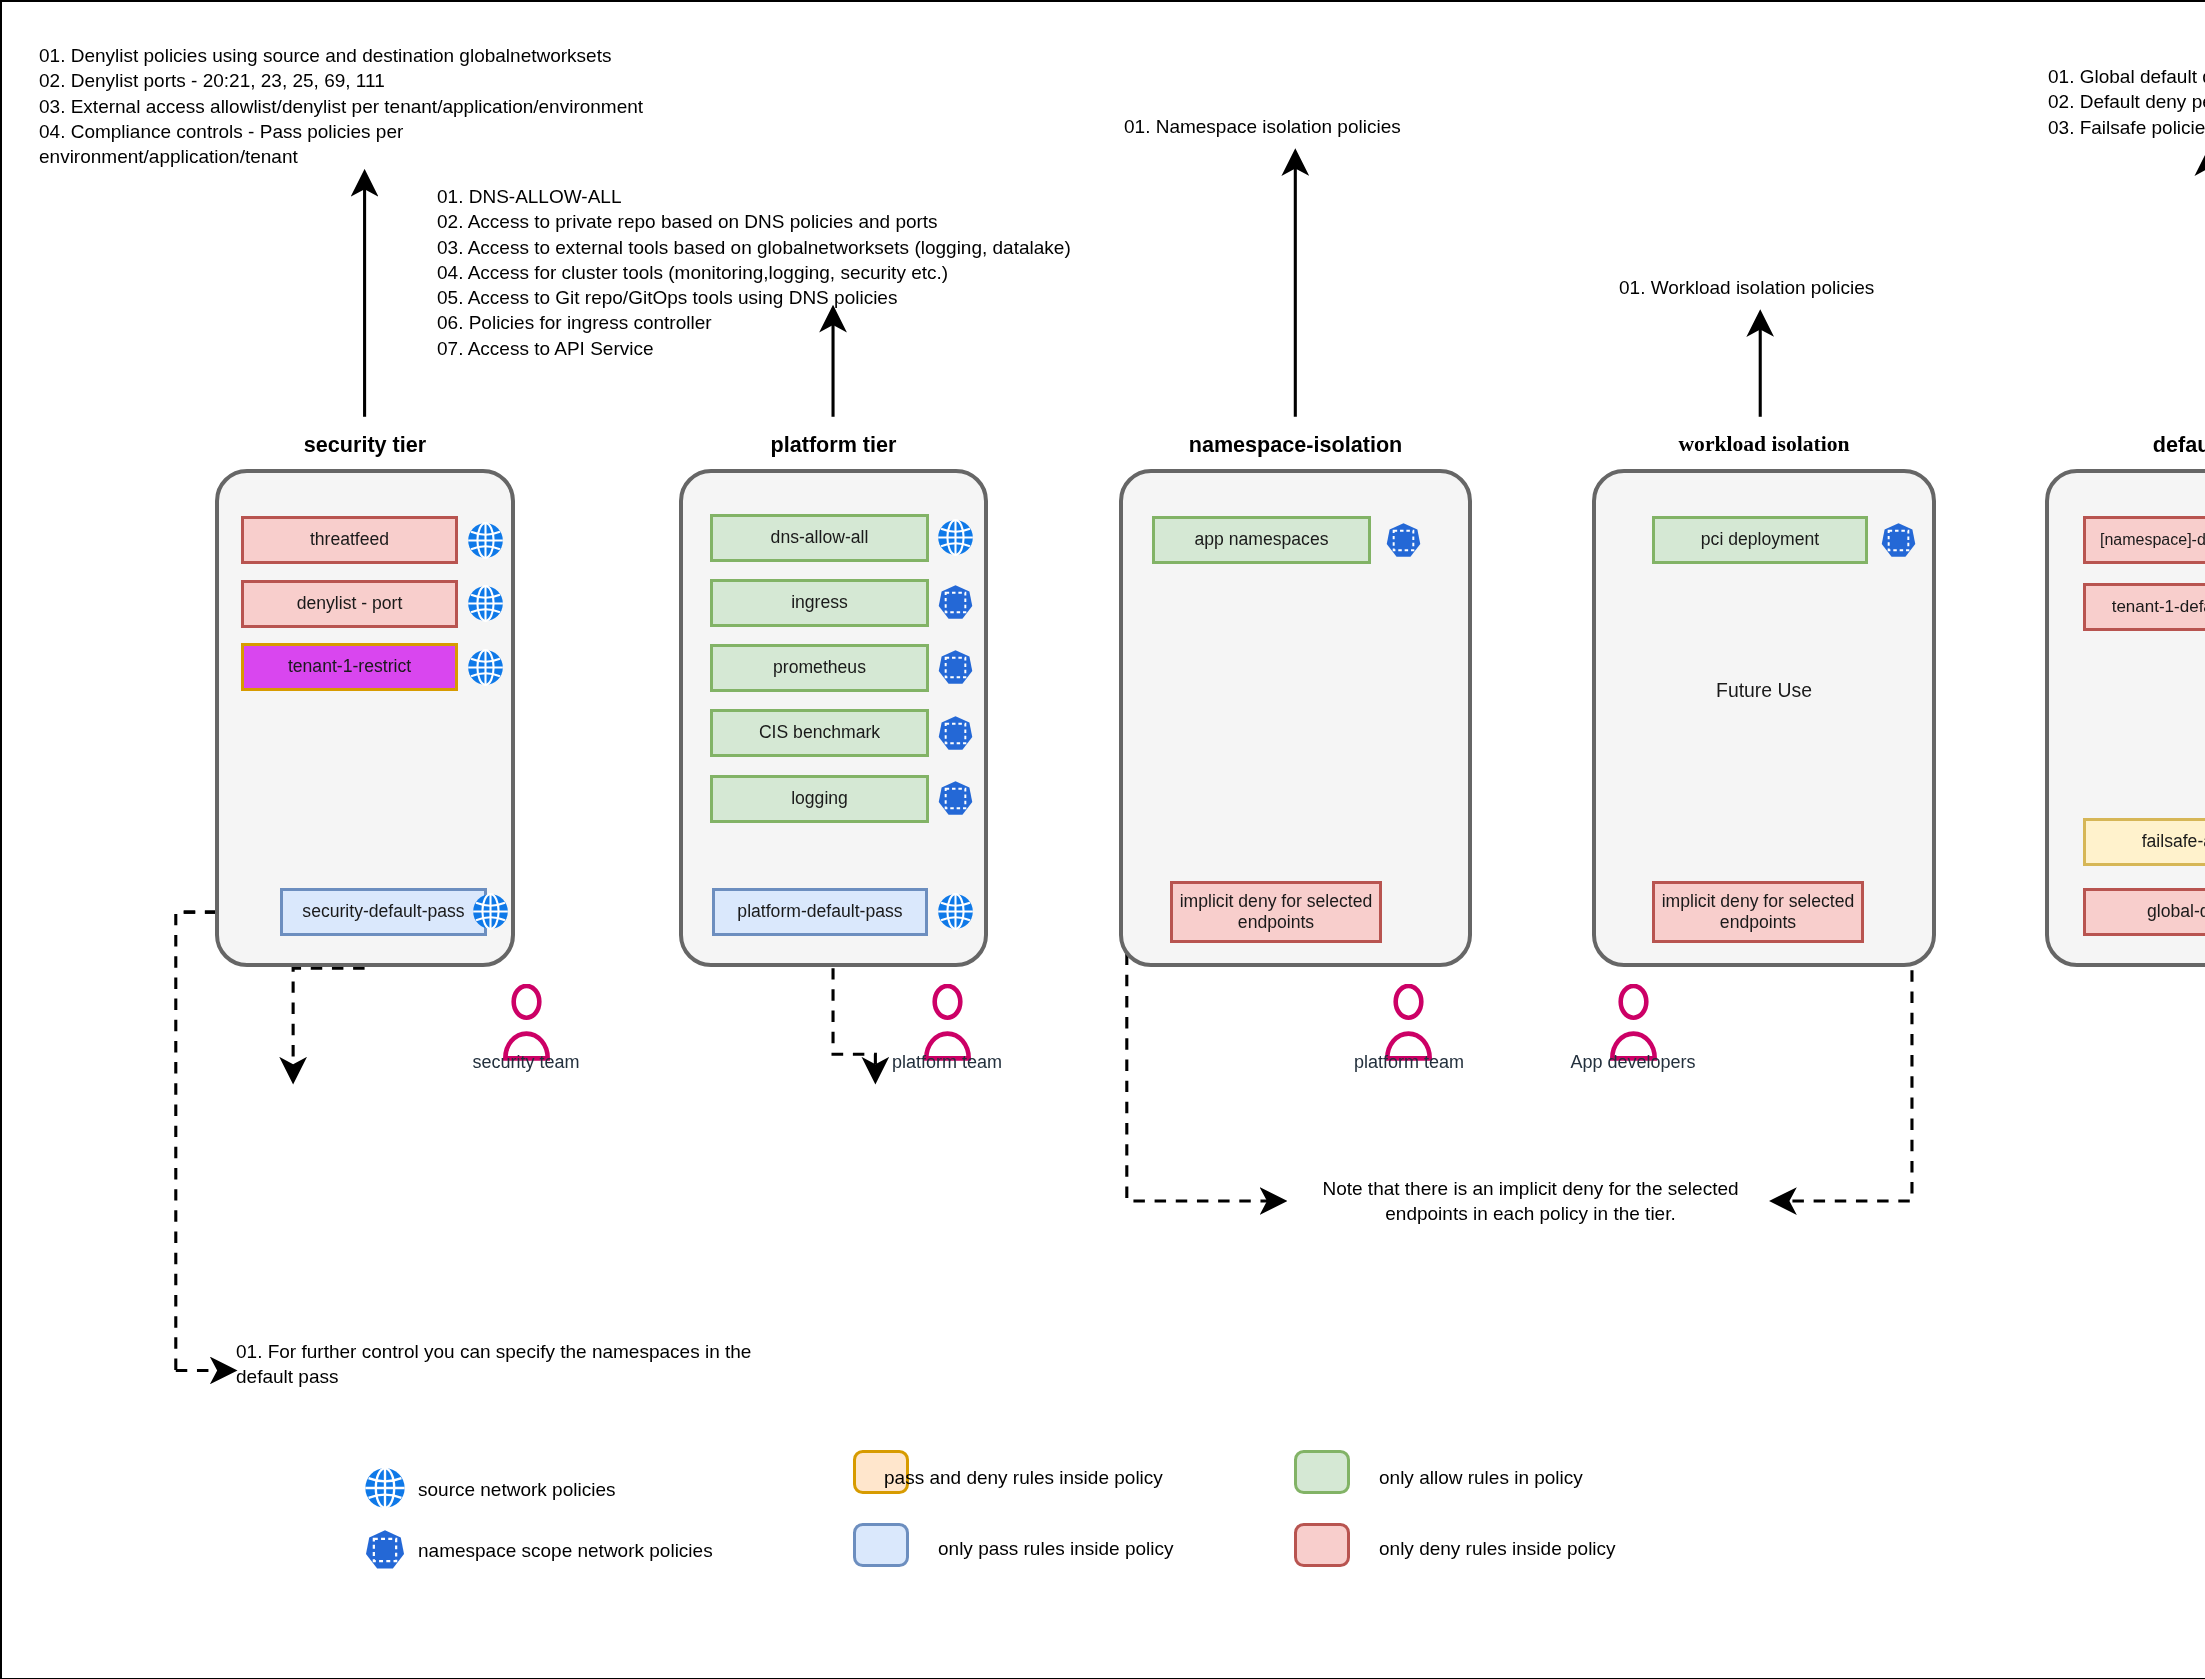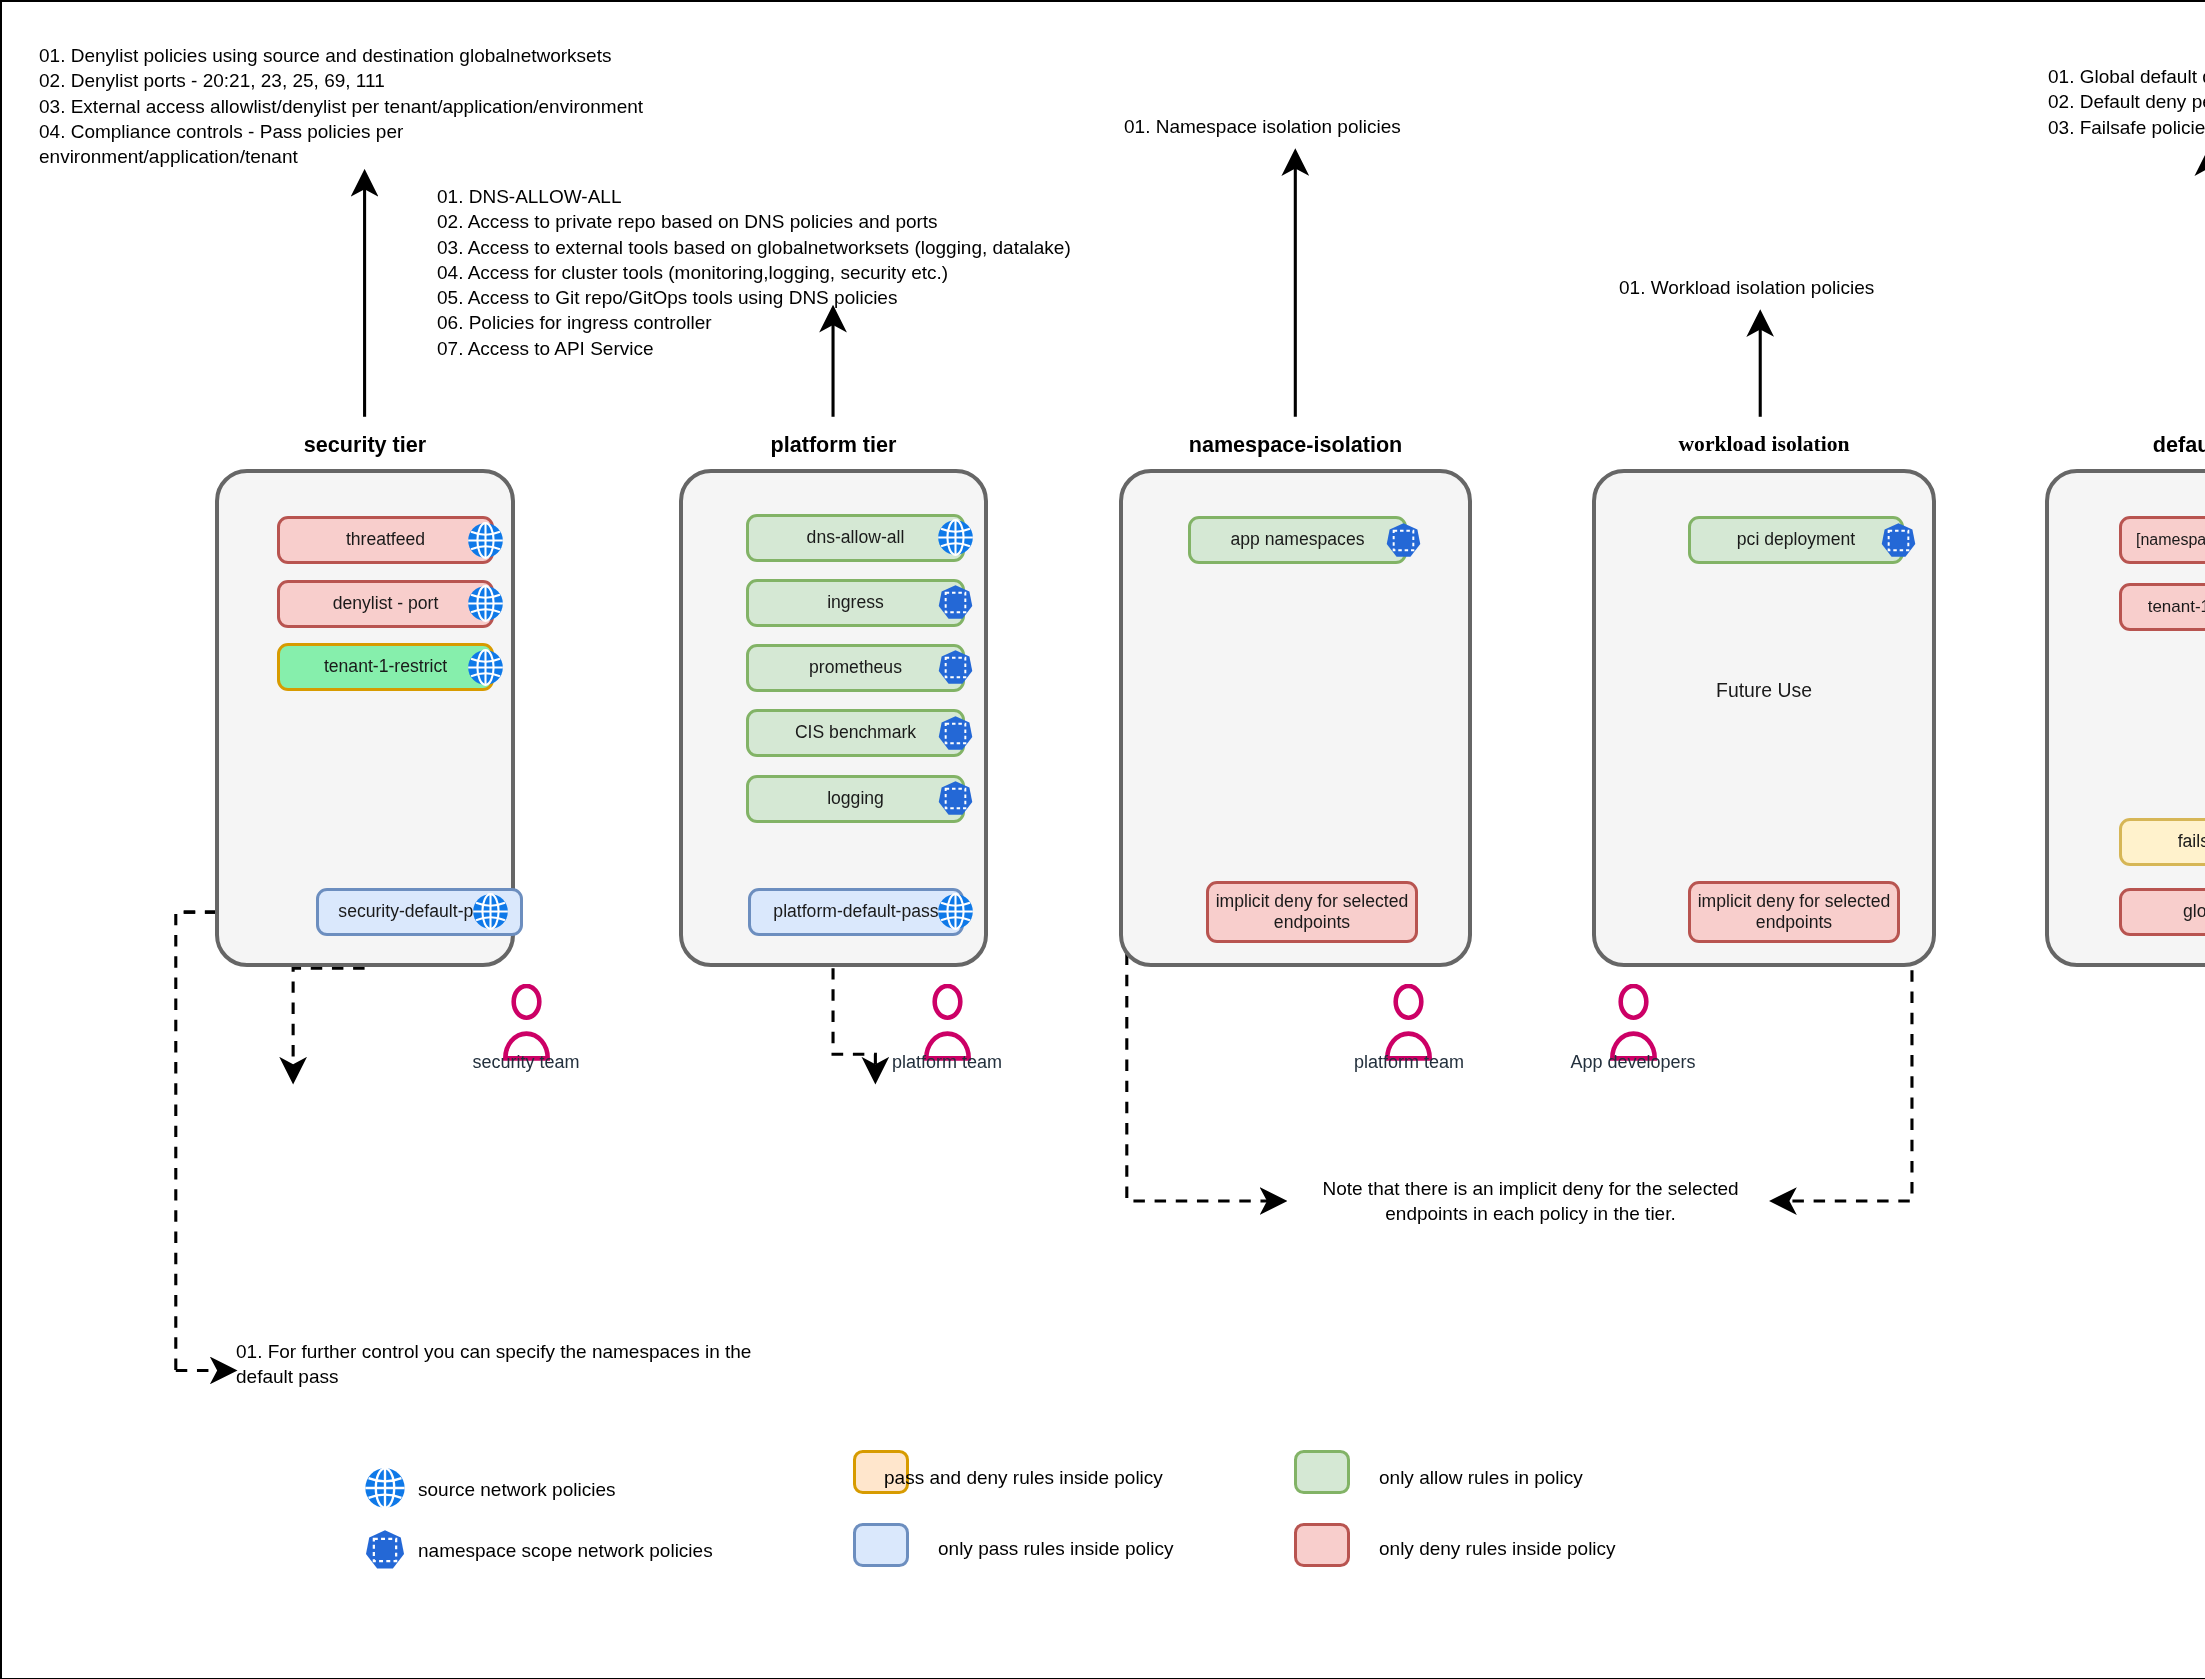--- a/index.html
+++ b/index.html
@@ -38,36 +38,35 @@
     position:absolute;
     background:#f5f5f5;
     border:4px solid #666666;
     border-radius:32px;
     box-sizing:border-box;
   }
 
   
   .pill{
     position:absolute;
-    border-radius:11px;
+    border-radius:0;
     box-sizing:border-box;
     display:flex;
     align-items:center;
     justify-content:center;
     text-align:center;
     font-size:17.6px;
     line-height:1.2;
     color:#1a1a1a;
     padding:1.8px 5.3px;
-    margin-left:36px;
   }
   .pill.deny{background:#f8cecc;border:3.1px solid #b85450;}
   .pill.allow{background:#d5e8d4;border:3.1px solid #82b366;}
   .pill.pass{background:#dae8fc;border:3.1px solid #6c8ebf;}
-  .pill.passdeny{background:#86efac;border:3.1px solid #d79b00;}
+  .pill.passdeny{background:#d946ef;border:3.1px solid #d79b00;}
   .pill.failsafe{background:#fff2cc;border:3.1px solid #d6b656;}
 
   .future-use{
     position:absolute;
     font-size:19.4px;
     color:#1a1a1a;
     text-align:center;
     white-space:nowrap;
   }
 

